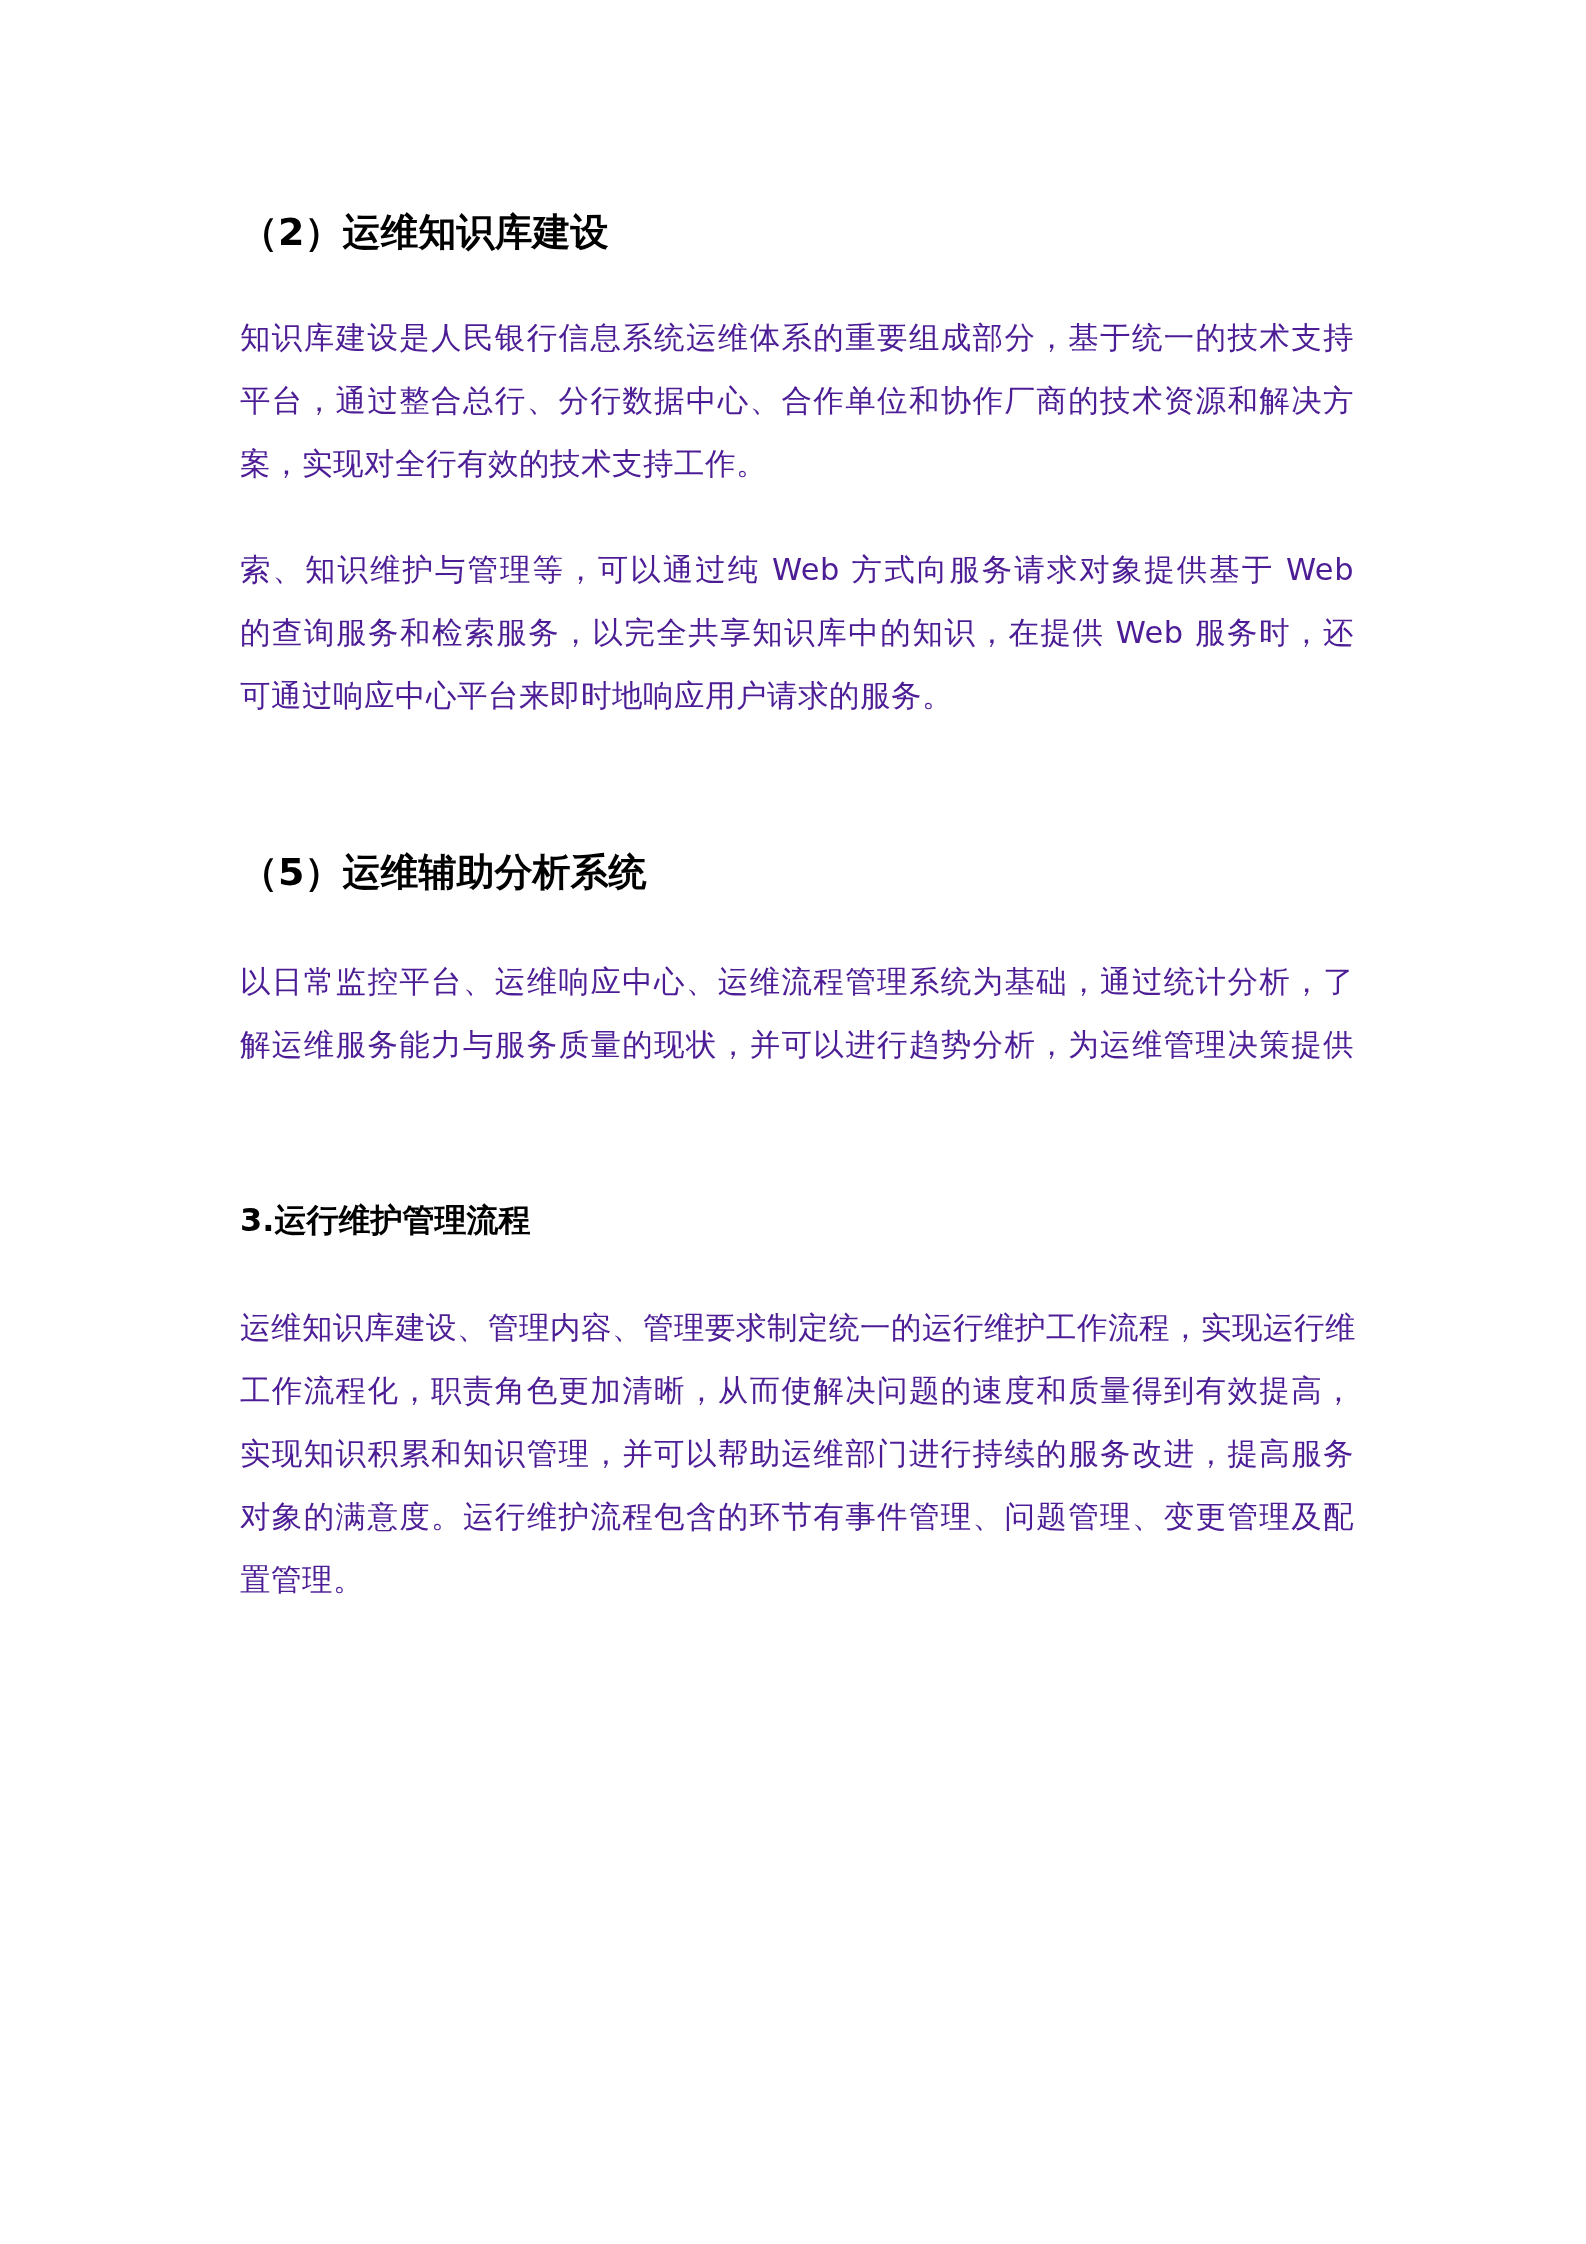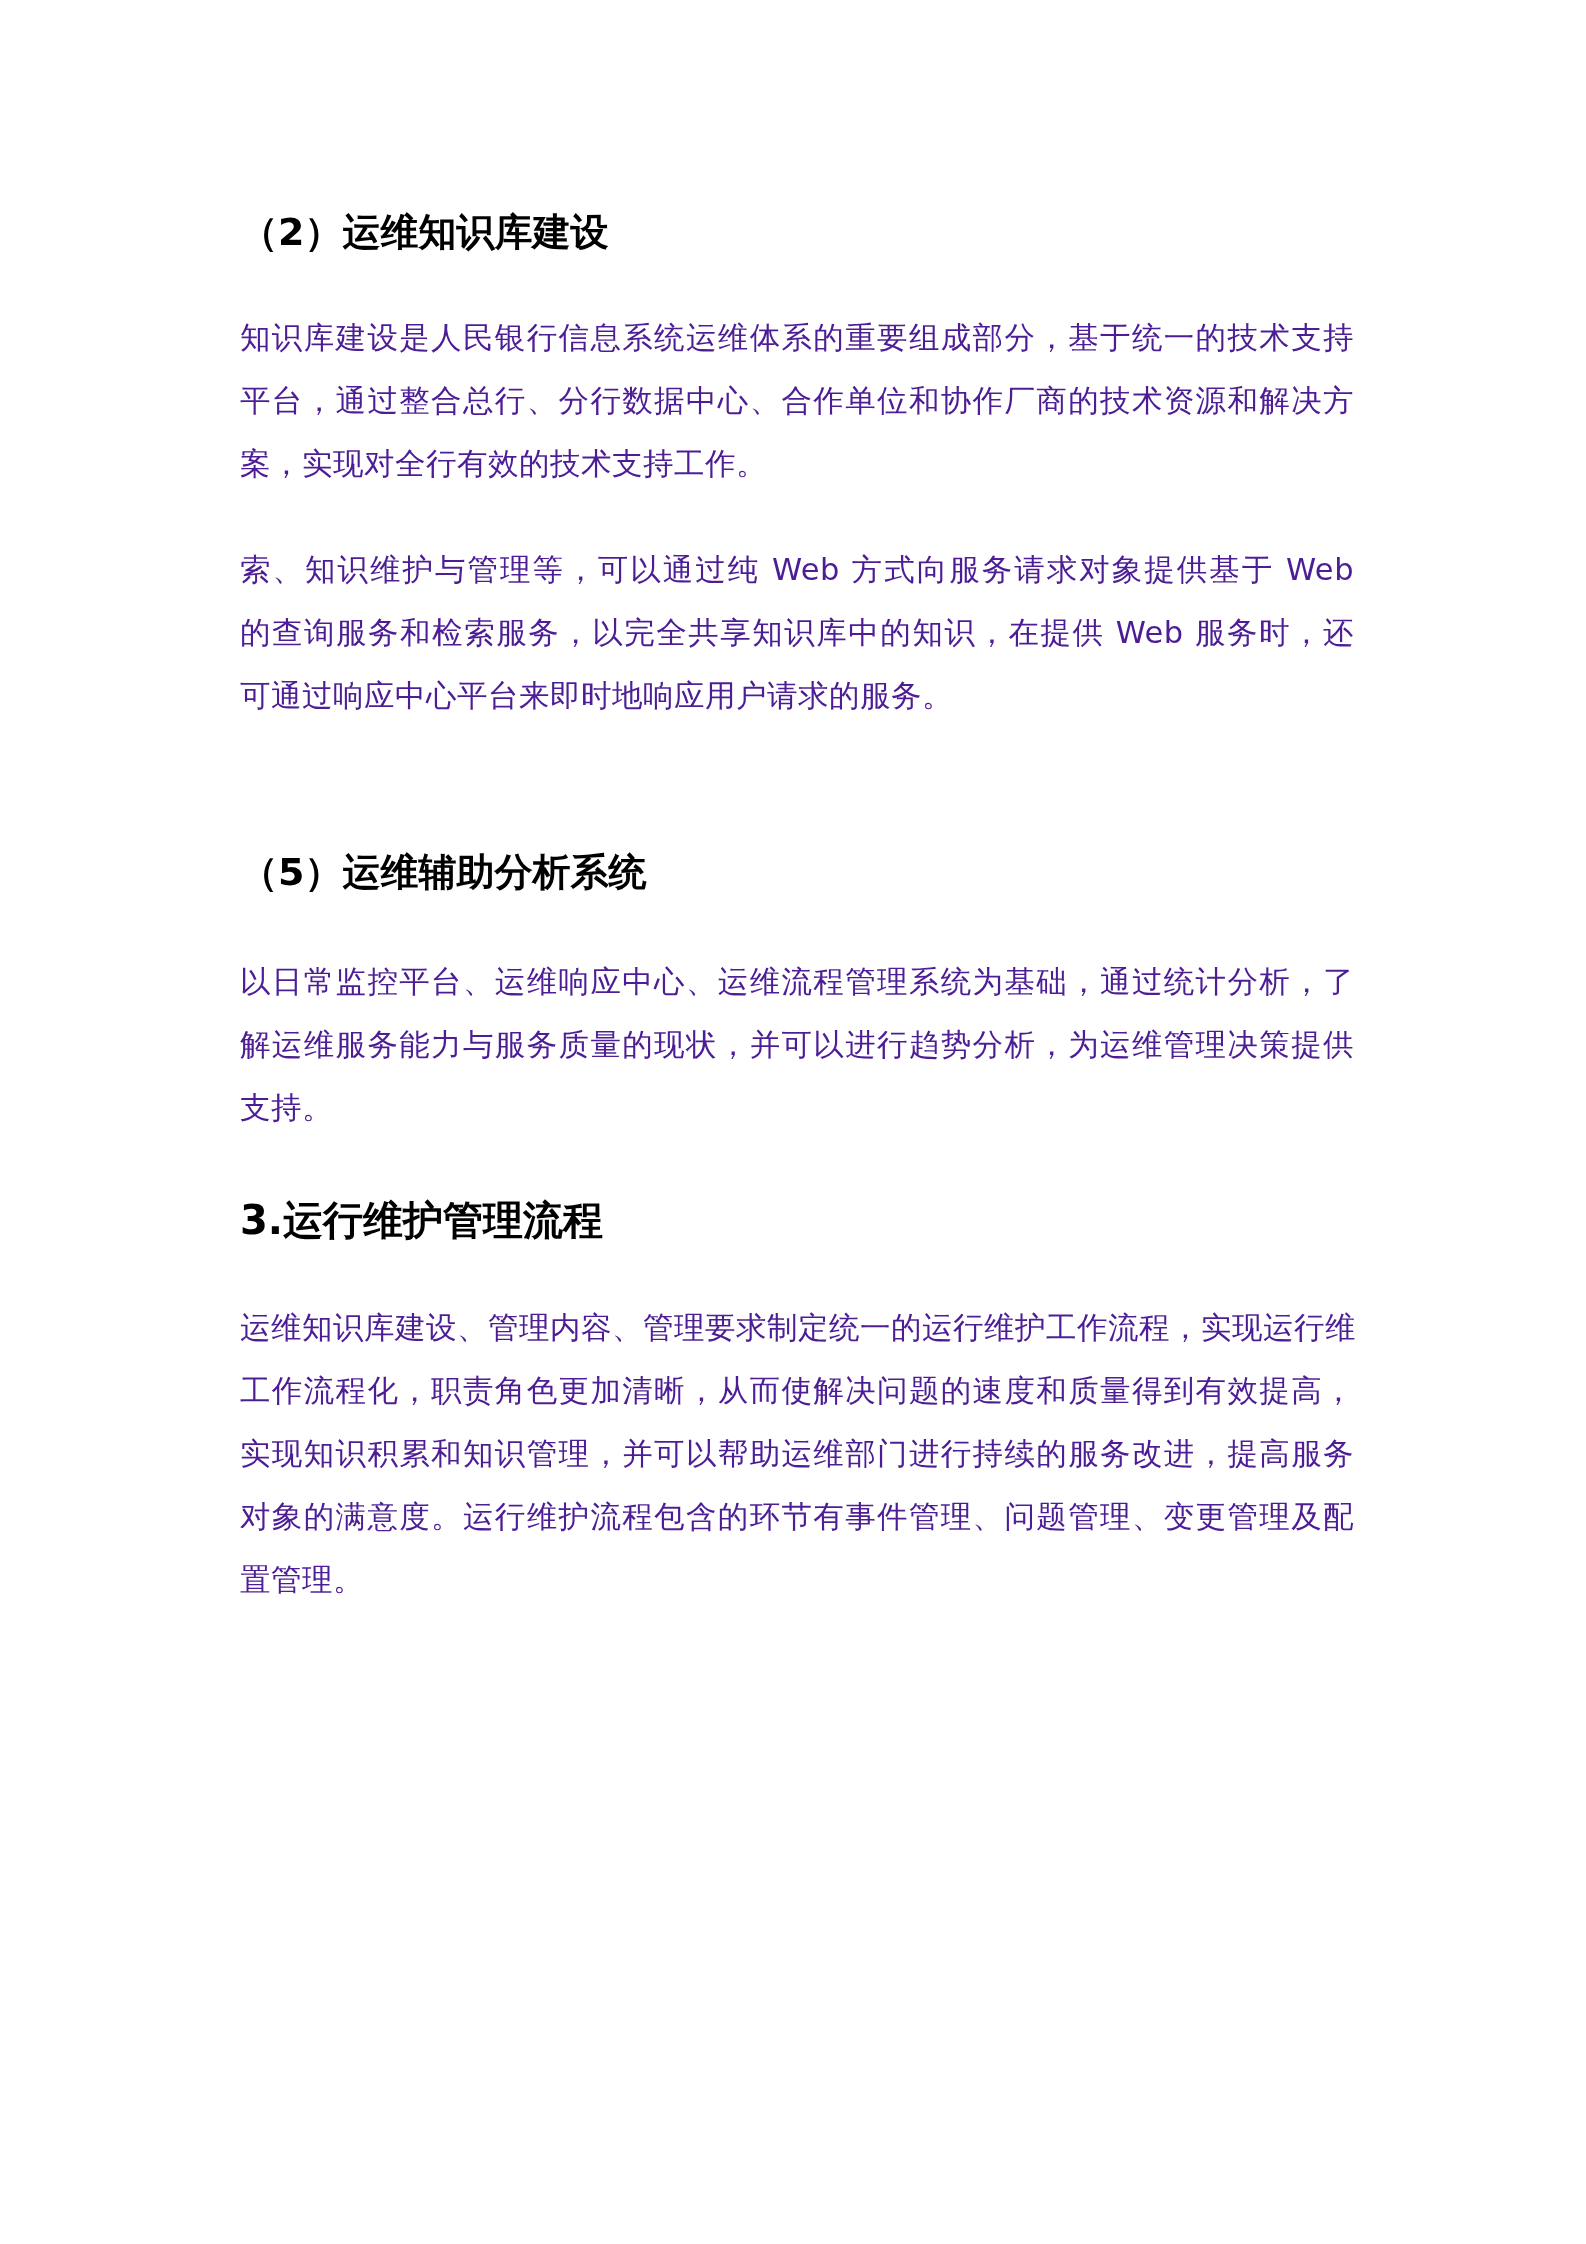--- a/index.html
+++ b/index.html
@@ -33,21 +33,21 @@
       left: 0;
       margin: 0;
       color: #000000;
       font-weight: bold;
       font-size: 38px;
       line-height: 48px;
       white-space: nowrap;
       letter-spacing: 0px;
     }
     .heading-sub { }
-    .heading-main { font-size: 40px; }
+    .heading-main { font-size: 32px; }
     .para {
       position: absolute;
       left: 0;
       width: 1114px;
       margin: 0;
       color: #4c1d95;
       font-size: 30.5px;
       line-height: 63px;
       text-align: justify;
       text-align-last: left;
@@ -81,21 +81,20 @@
       <span class="line">索、知识维护与管理等，可以通过纯 Web 方式向服务请求对象提供基于 Web</span>
       <span class="line">的查询服务和检索服务，以完全共享知识库中的知识，在提供 Web 服务时，还</span>
       <span class="line last">可通过响应中心平台来即时地响应用户请求的服务。</span>
     </div>
 
     <h2 class="heading heading-sub" style="top:848px;">（5）运维辅助分析系统</h2>
 
     <div class="para" style="top:950px;">
       <span class="line">以日常监控平台、运维响应中心、运维流程管理系统为基础，通过统计分析，了</span>
       <span class="line">解运维服务能力与服务质量的现状，并可以进行趋势分析，为运维管理决策提供</span>
-      <span class="line last">支持。</span>
     </div>
 
     <h2 class="heading heading-main" style="top:1196px;">3.运行维护管理流程</h2>
 
     <div class="para" style="top:1296px;">
       <span class="line">运维知识库建设、管理内容、管理要求制定统一的运行维护工作流程，实现运行维</span>
       <span class="line">工作流程化，职责角色更加清晰，从而使解决问题的速度和质量得到有效提高，</span>
       <span class="line">实现知识积累和知识管理，并可以帮助运维部门进行持续的服务改进，提高服务</span>
       <span class="line">对象的满意度。运行维护流程包含的环节有事件管理、问题管理、变更管理及配</span>
       <span class="line last">置管理。</span>

